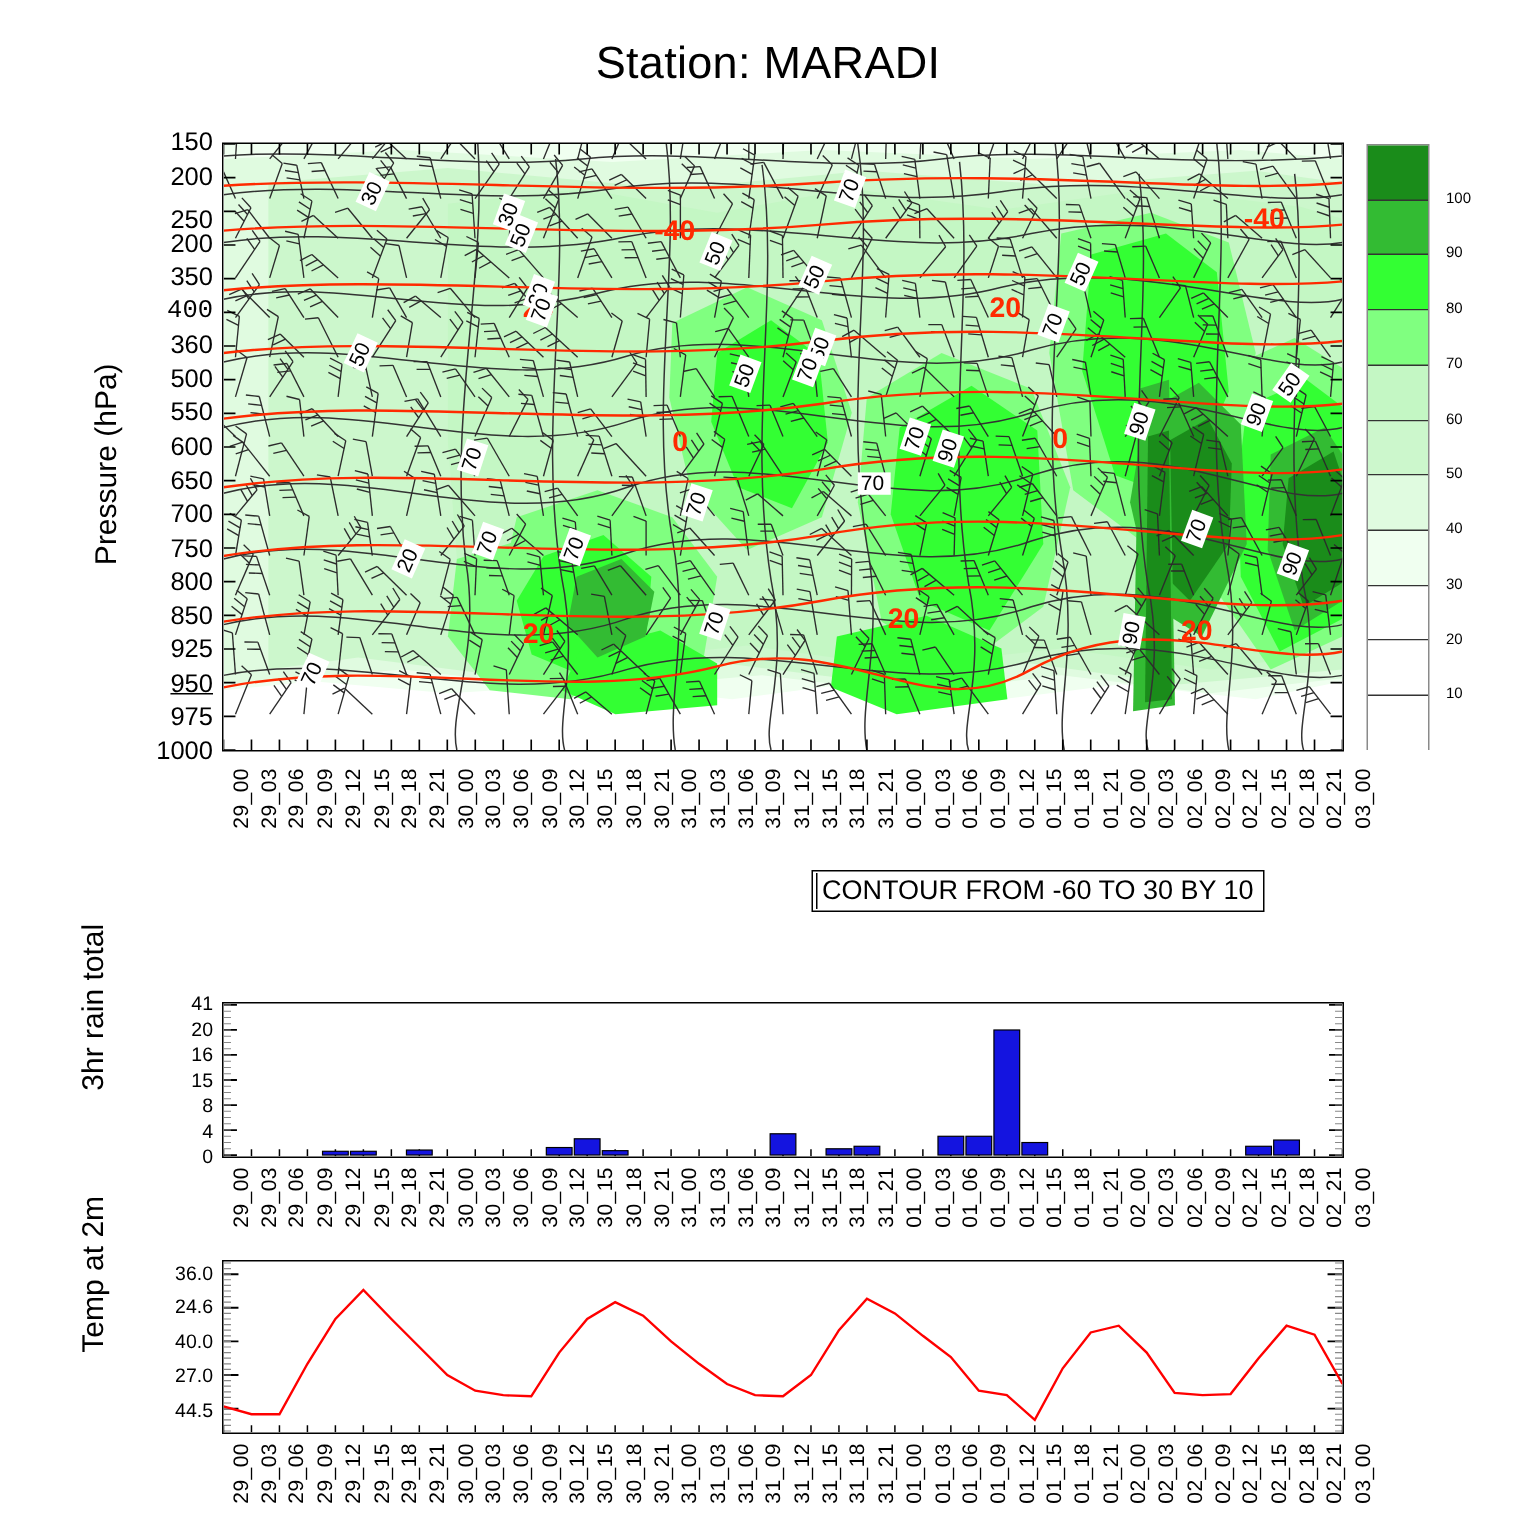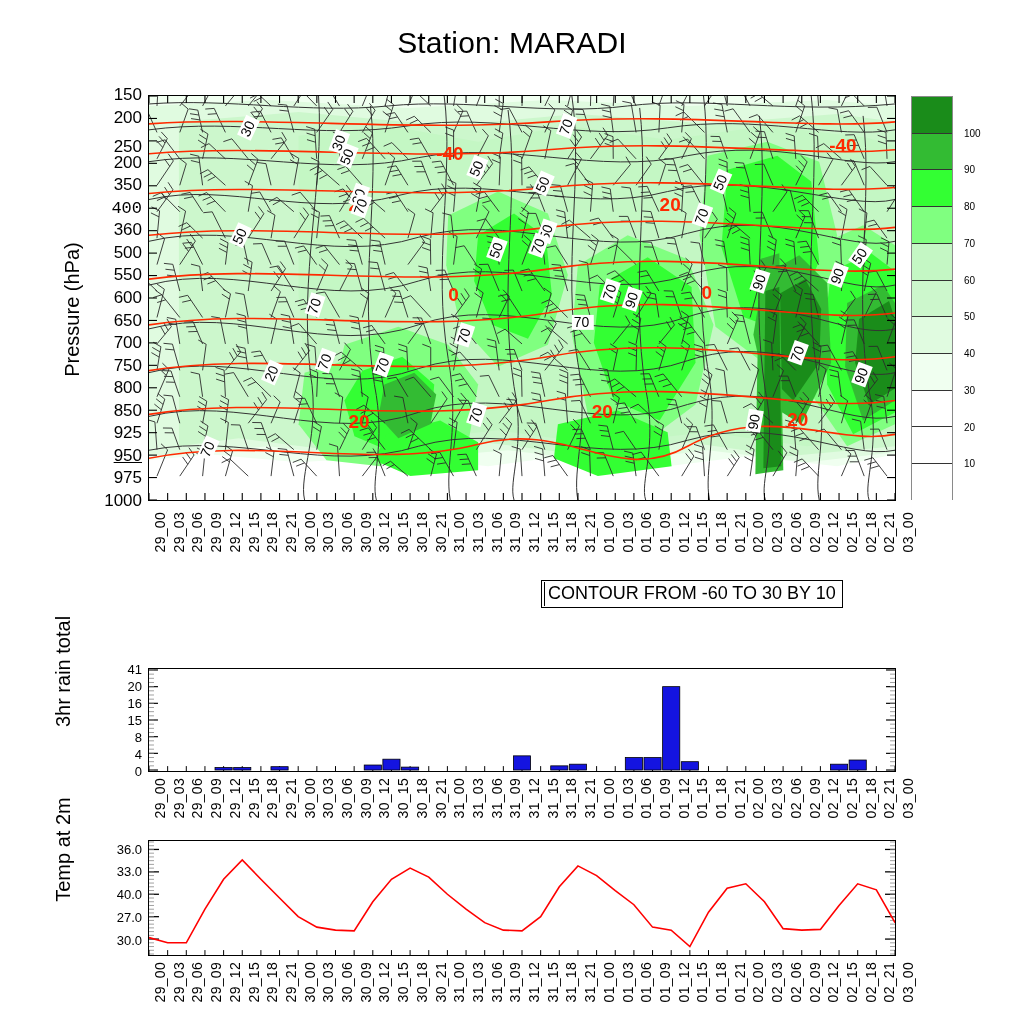--- a/index.html
+++ b/index.html
@@ -2182,24 +2182,24 @@
     <div class="xtick" style="left: 658.5px;">02_09</div>
     <div class="xtick" style="left: 677.2px;">02_12</div>
     <div class="xtick" style="left: 695.9px;">02_15</div>
     <div class="xtick" style="left: 714.6px;">02_18</div>
     <div class="xtick" style="left: 733.3px;">02_21</div>
     <div class="xtick" style="left: 752px;">03_00</div>
   </div>
 
 <div id="temp-title">Temp at 2m</div>
 <div id="temp-ylabels">
-    <div class="ylab" style="top: 99.8px;">30.0</div>
+    <div class="ylab" style="top: 99.8px;">44.5</div>
     <div class="ylab" style="top: 77px;">27.0</div>
     <div class="ylab" style="top: 54.2px;">40.0</div>
-    <div class="ylab" style="top: 31.4px;">33.0</div>
+    <div class="ylab" style="top: 31.4px;">24.6</div>
     <div class="ylab" style="top: 8.6px;">36.0</div>
   </div>
 <div id="temp-panel">
   <svg id="temp-svg" viewBox="0 0 748 116" preserveAspectRatio="none">
       <line x1="0" y1="99.8" x2="10" y2="99.8" stroke="#000" stroke-width="1.3"></line>
       <line x1="748" y1="99.8" x2="738" y2="99.8" stroke="#000" stroke-width="1.3"></line>
       <line x1="0" y1="77" x2="10" y2="77" stroke="#000" stroke-width="1.3"></line>
       <line x1="748" y1="77" x2="738" y2="77" stroke="#000" stroke-width="1.3"></line>
       <line x1="0" y1="54.2" x2="10" y2="54.2" stroke="#000" stroke-width="1.3"></line>
       <line x1="748" y1="54.2" x2="738" y2="54.2" stroke="#000" stroke-width="1.3"></line>

